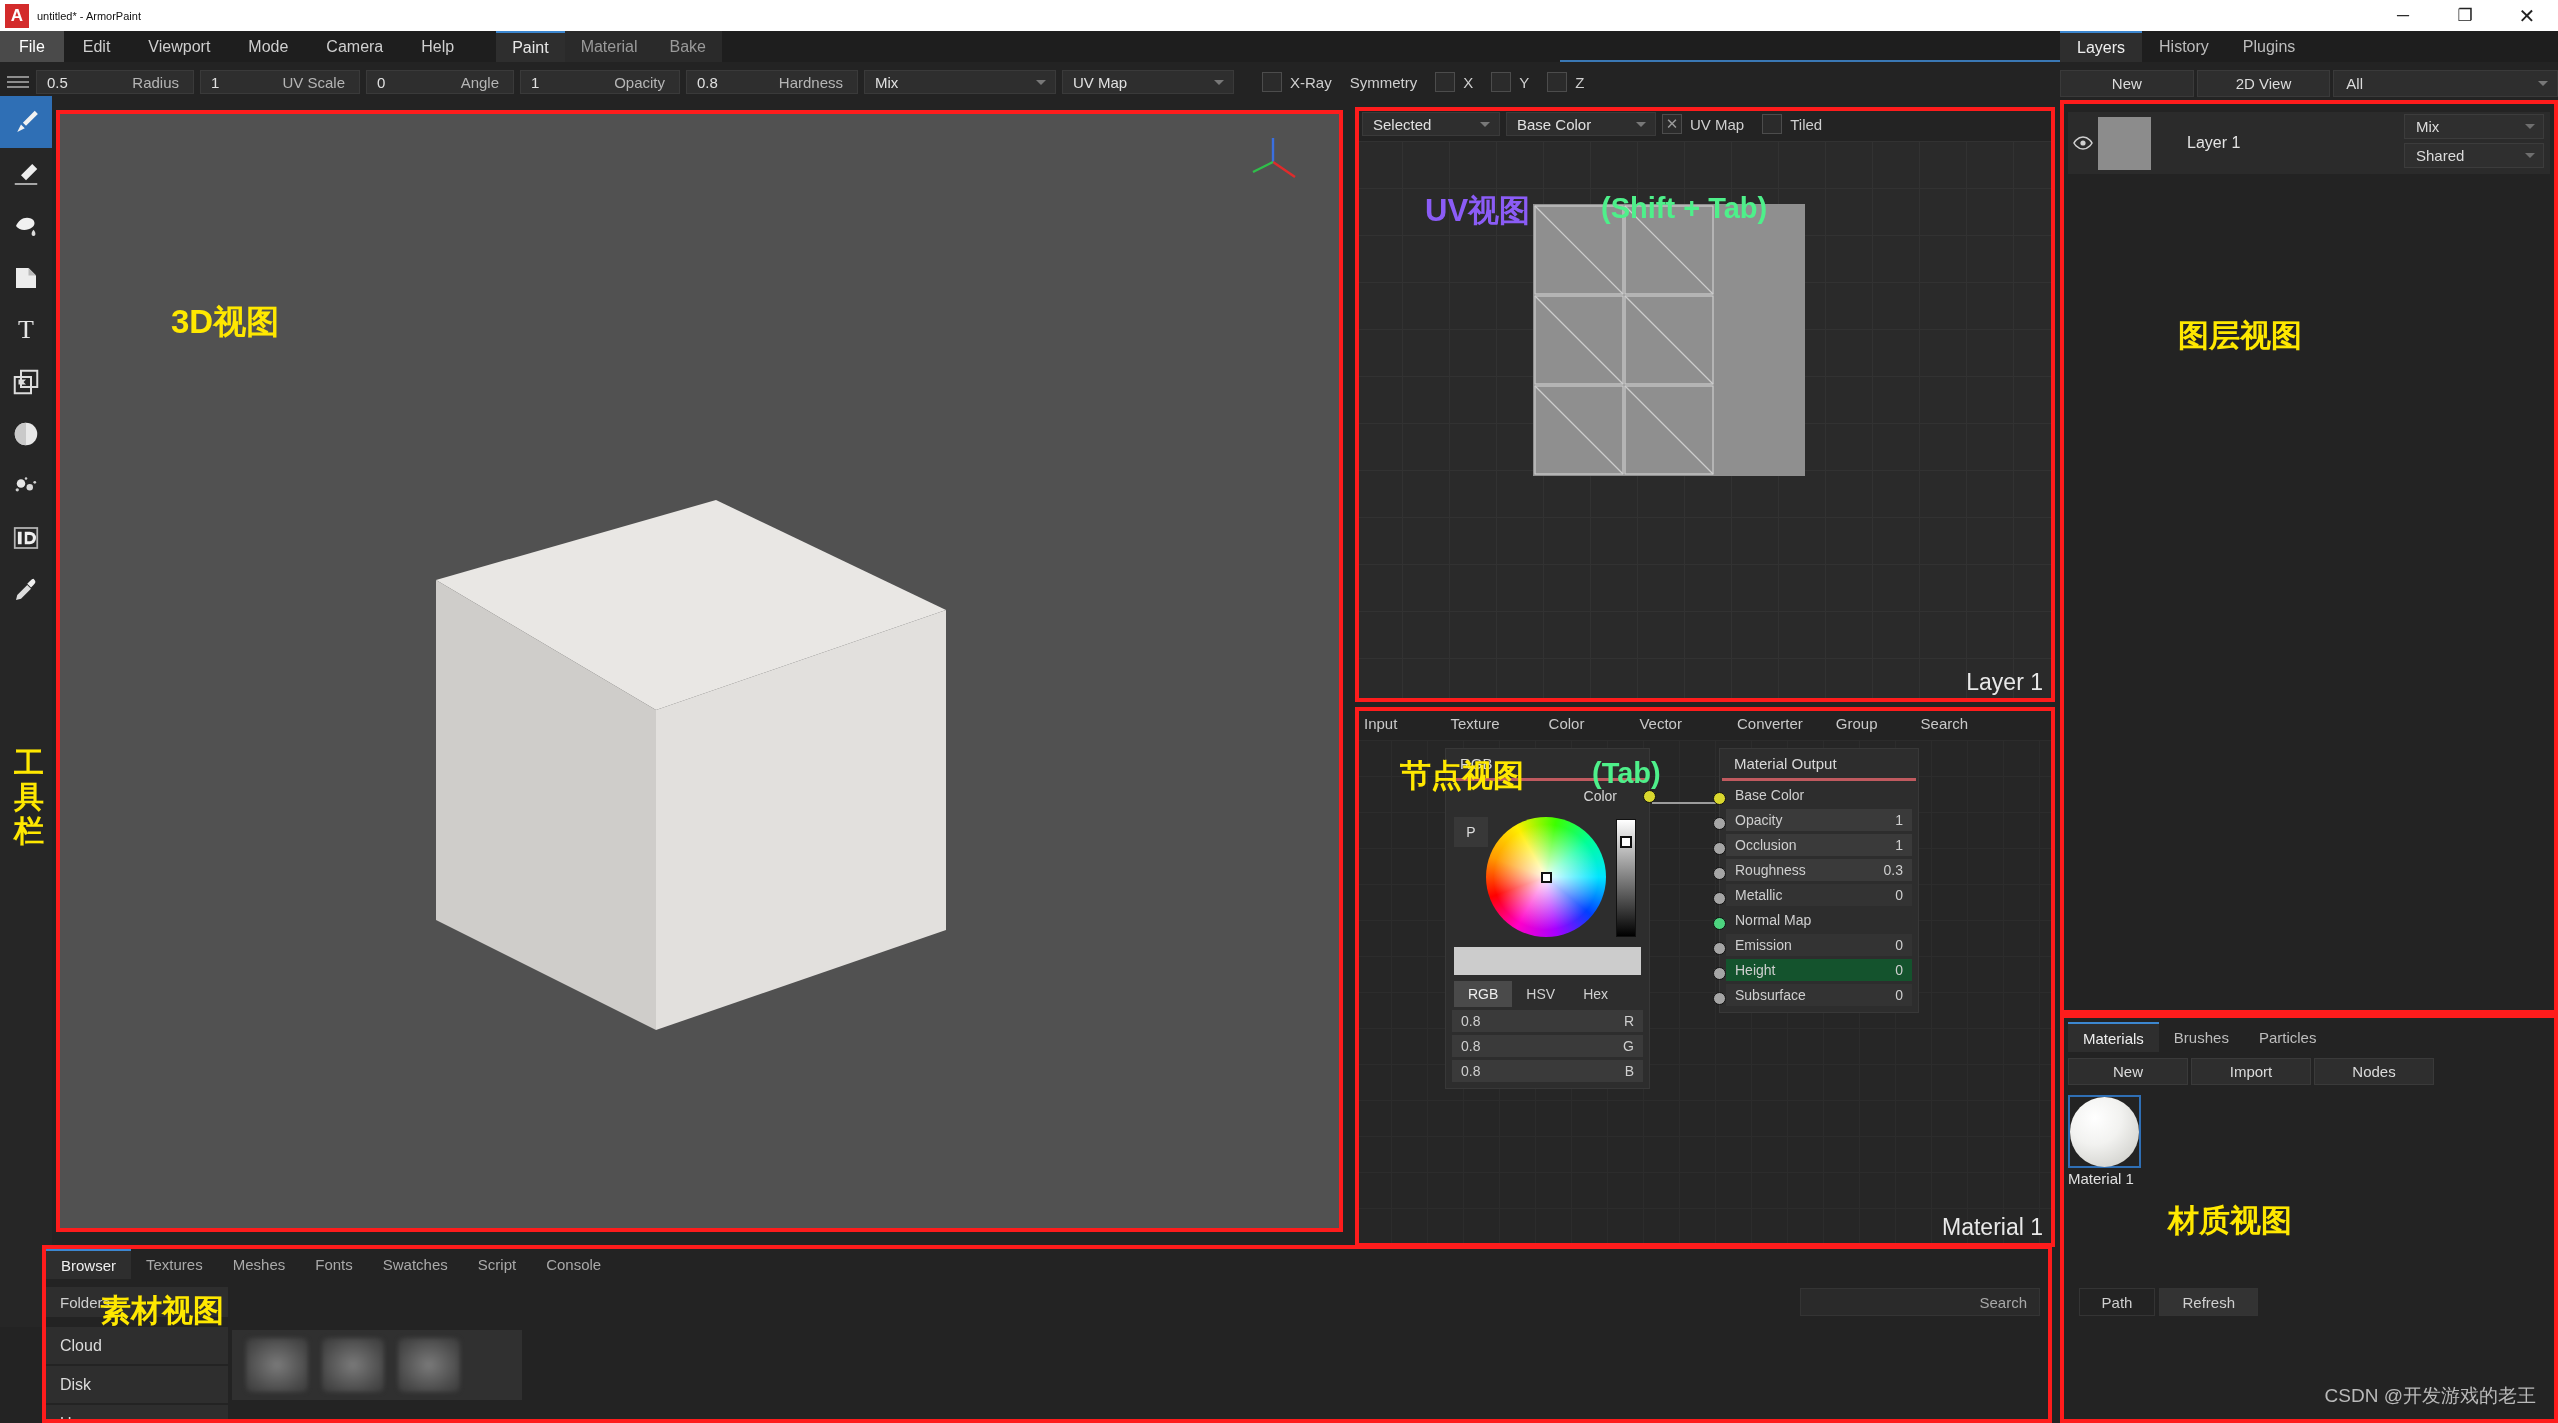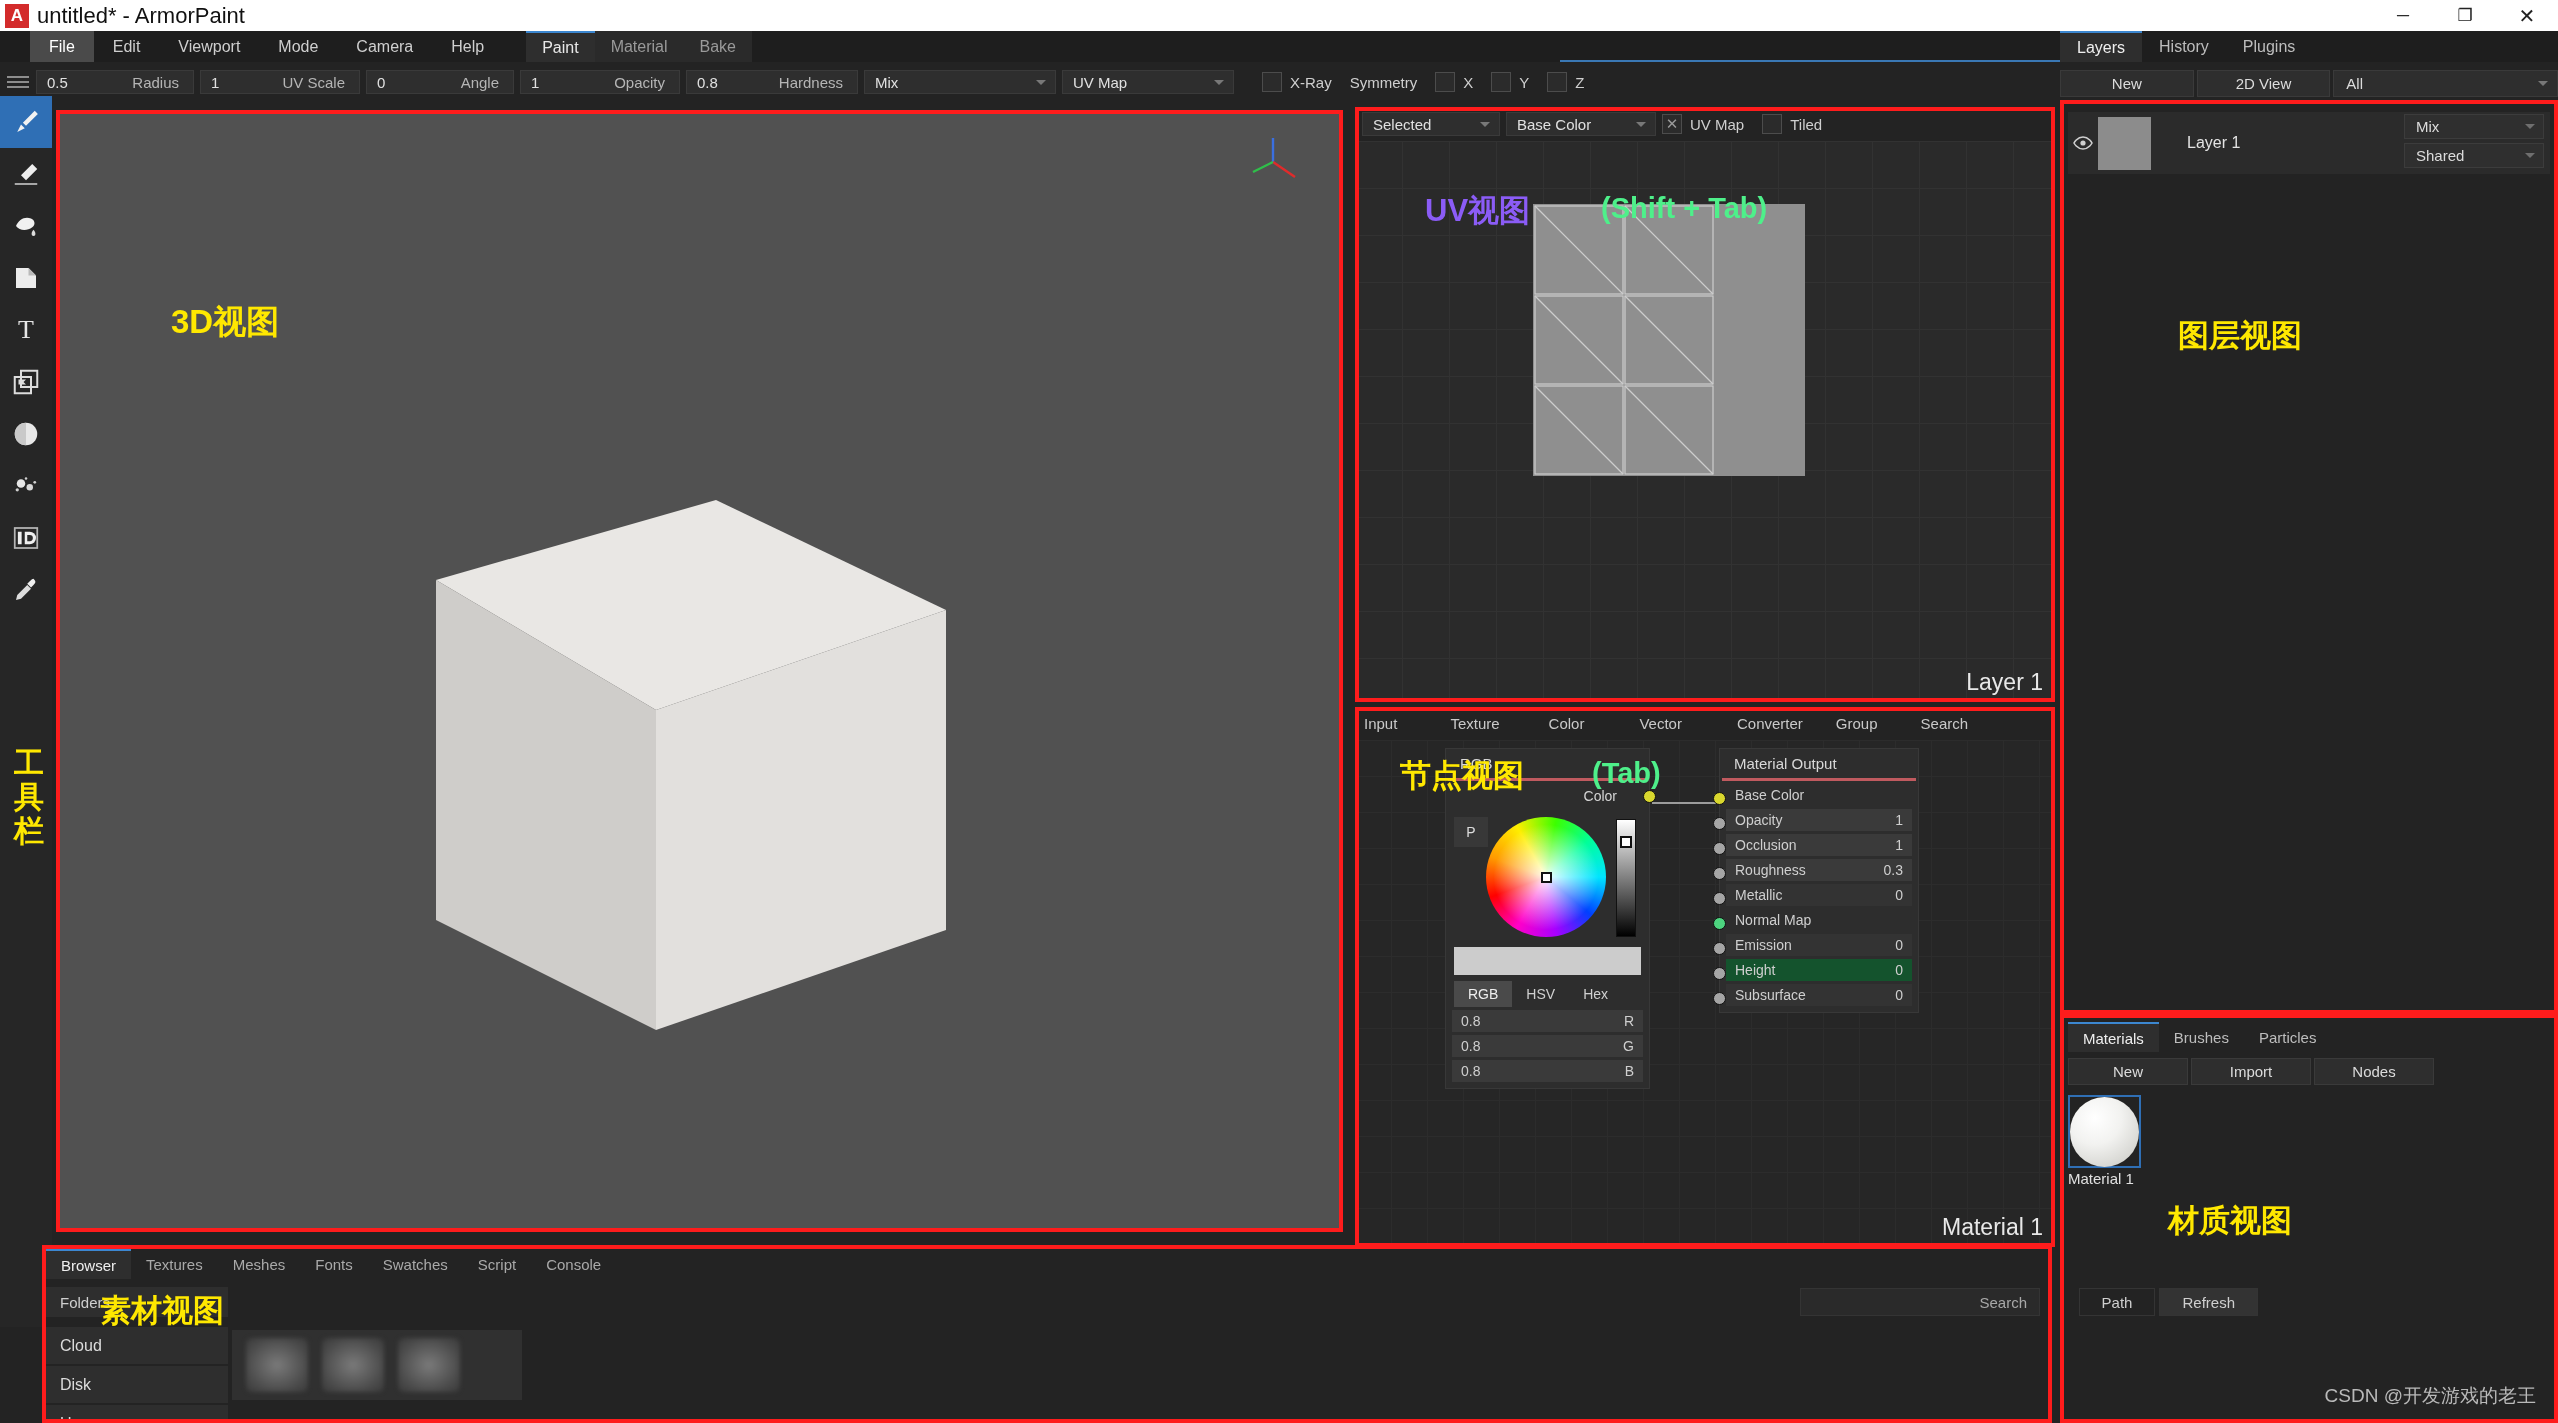--- a/index.html
+++ b/index.html
@@ -6,31 +6,31 @@
   html,body { width:2558px; height:1423px; overflow:hidden; background:#1b1b1b;
     font-family:"Liberation Sans", sans-serif; color:#d2d2d2; }
   .app { position:relative; width:2558px; height:1423px; background:#232323; }
 
   
   .titlebar { position:absolute; left:0; top:0; width:2558px; height:31px;
      background:#ffffff; display:flex; align-items:center; }
   .logo { width:24px; height:24px; margin-left:5px; margin-right:8px; background:#d32b2b;
      color:#fff; font-weight:bold; font-size:17px; line-height:24px; text-align:center;
      font-family:"Liberation Sans", sans-serif; }
-  .title-text { color:#111; font-size:22px; }
+  .title-text { color:#111; font-size:11px; }
   .winbtns { position:absolute; right:0; top:0; height:31px; display:flex; }
   .winbtn { width:62px; height:31px; display:flex; align-items:center; justify-content:center;
      color:#222; font-size:17px; }
   .winbtn.close { font-size:20px; }
 
   
   .menubar { position:absolute; left:0; top:31px; width:2558px; height:31px;
      background:#1e1e1e; display:flex; align-items:stretch; }
   .menuitem { padding:0 19px; display:flex; align-items:center; font-size:16px; color:#cfcfcf; }
-  .menuitem.active { background:#4a4a4a; color:#fff;margin-left:30px; }
+  .menuitem.active { background:#4a4a4a; color:#fff; }
   .menugap { width:23px; }
   .modeitem { padding:0 16px; display:flex; align-items:center; font-size:16px; color:#9a9a9a;
      background:#2a2a2a; }
   .modeitem.active { background:#2e2e2e; color:#e8e8e8; border-top:2px solid #3c87d0; }
   .menu-underline { position:absolute; left:1560px; top:60px; width:998px; height:2px; background:#3a78b5; }
 
   
   .propsrow { position:absolute; left:0; top:68px; width:2558px; height:28px;
      background:#232323; display:flex; align-items:center; }
   .grip { width:36px; height:28px; display:flex; flex-direction:column; justify-content:center;

